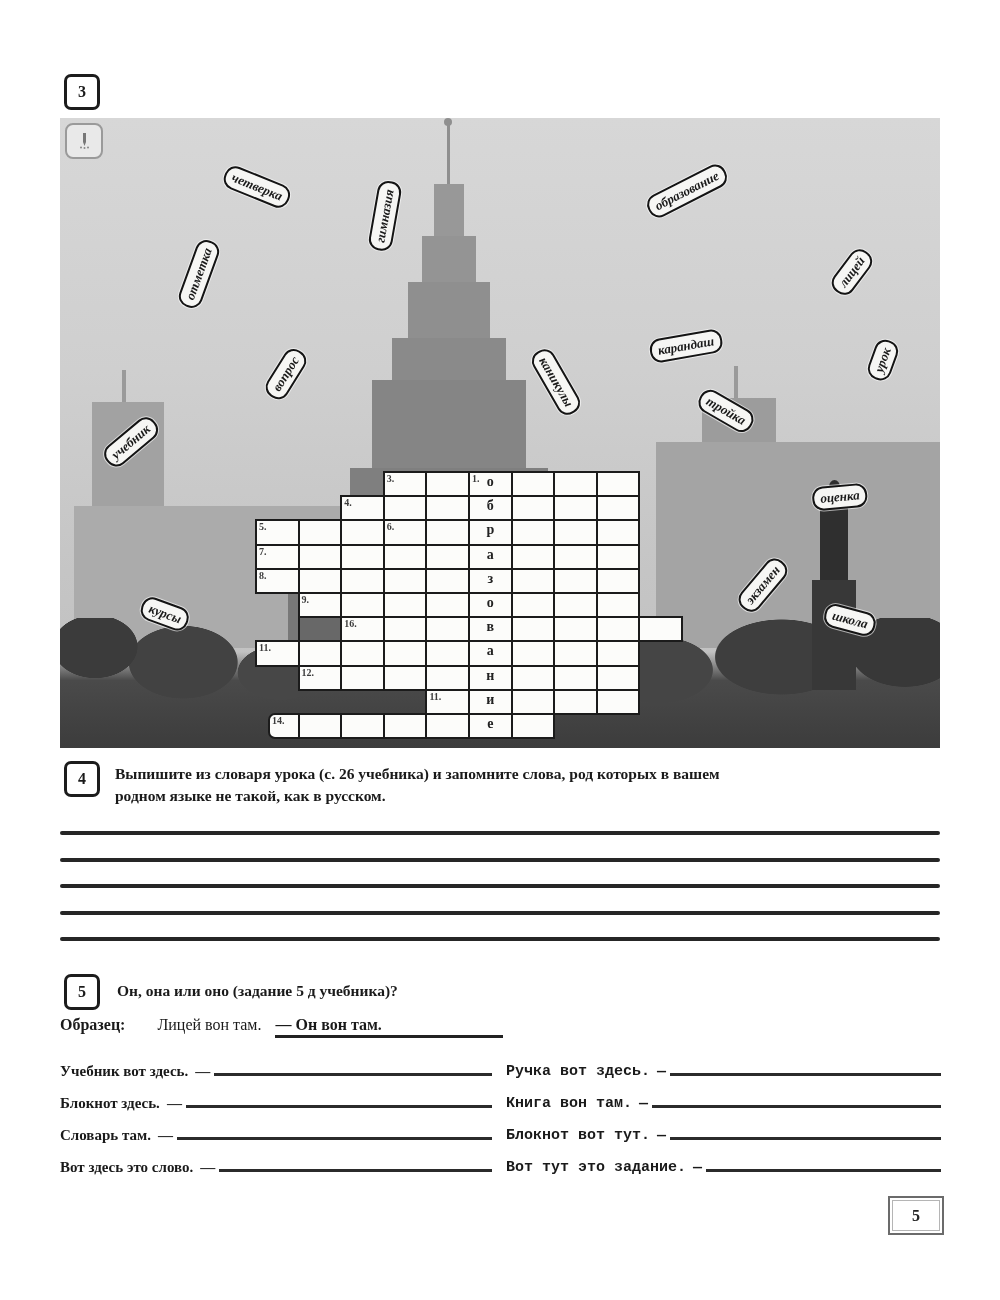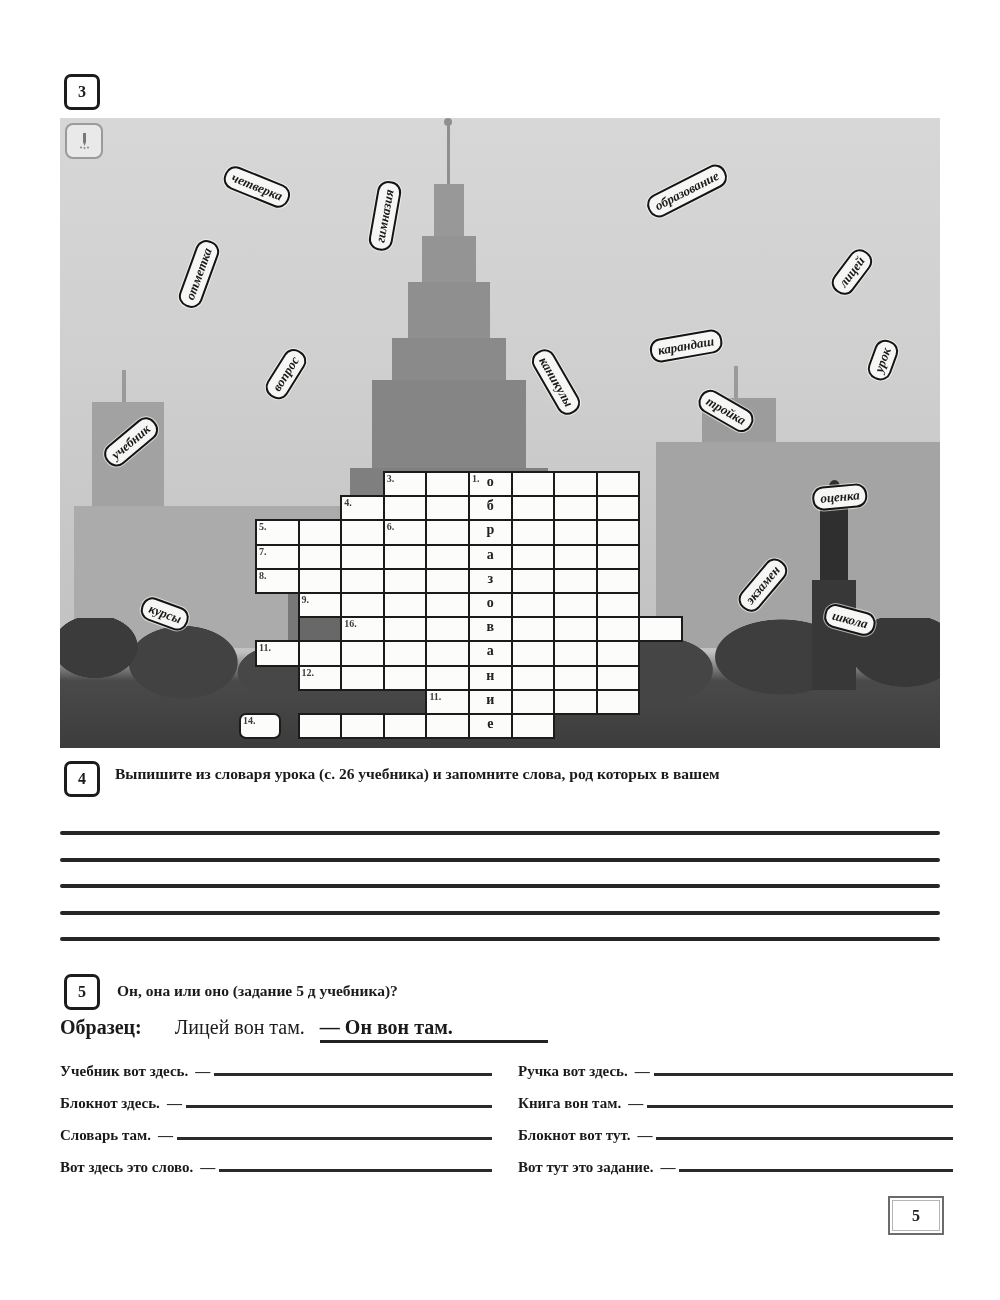--- a/index.html
+++ b/index.html
@@ -44,27 +44,27 @@
   .cw-letter{position:absolute;left:0;right:0;top:1px;text-align:center;font-weight:bold;font-size:14px;color:#222;}
 
   
   .rule{position:absolute;left:60px;width:880px;height:4px;background:#262626;border-radius:2px;}
 
   
   .s4-text{position:absolute;left:115px;top:763px;width:830px;font-weight:bold;font-size:15.5px;line-height:22px;}
   .s4-text span{display:block;}
 
   
-  .example-row{position:absolute;left:60px;top:1016px;width:880px;font-size:20px;}
+  .example-row{position:absolute;left:60px;top:1016px;width:880px;font-size:16px;}
   .ex-label{font-weight:bold;margin-right:28px;}
   .ex-prompt{margin-right:10px;}
   .ex-answer{display:inline-block;font-weight:bold;border-bottom:3px solid #222;min-width:228px;padding-bottom:1px;}
   .s5-col{position:absolute;top:1048px;display:flex;flex-direction:column;}
   .s5-col.left{left:60px;width:432px;}
-  .s5-col.right{left:518px;width:435px;}
+  .s5-col.right{left:506px;width:435px;font-family:Liberation Mono, monospace;}
   .s5-item{display:flex;align-items:flex-end;height:32px;font-weight:bold;font-size:15px;white-space:nowrap;}
   .s5-dash{margin:0 4px 0 7px;}
   .s5-line{flex:1;border-bottom:3px solid #2b2b2b;margin-bottom:4px;}
 
   
   .page-num{position:absolute;left:888px;top:1196px;width:52px;height:35px;border:2px solid #6b6b6b;
             box-shadow:inset 0 0 0 2px #ffffff, inset 0 0 0 3px #b5b5b5;
             display:flex;align-items:center;justify-content:center;font-weight:bold;font-size:16px;color:#222;}
 </style>
 </head>
@@ -246,38 +246,39 @@
       <div class="cw-cell" style="left: 595.8px; top: 664.6px; width: 44.6px; height: 26.2px;"></div>
       <div class="cw-cell" style="left: 425.4px; top: 688.8px; width: 44.6px; height: 26.2px;">
         <span class="cw-label">11.</span>
       </div>
       <div class="cw-cell" style="left: 468px; top: 688.8px; width: 44.6px; height: 26.2px;">
         <span class="cw-letter">и</span>
       </div>
       <div class="cw-cell" style="left: 510.6px; top: 688.8px; width: 44.6px; height: 26.2px;"></div>
       <div class="cw-cell" style="left: 553.2px; top: 688.8px; width: 44.6px; height: 26.2px;"></div>
       <div class="cw-cell" style="left: 595.8px; top: 688.8px; width: 44.6px; height: 26.2px;"></div>
-      <div class="cw-cell" style="left: 239px; top: 713px; width: 42px; height: 26.2px; border-radius: 7px;">
+      <div class="cw-cell" style="left: 268px; top: 713px; width: 42px; height: 26.2px; border-radius: 7px;">
         <span class="cw-label">14.</span>
       </div>
       <div class="cw-cell" style="left: 297.6px; top: 713px; width: 44.6px; height: 26.2px;"></div>
       <div class="cw-cell" style="left: 340.2px; top: 713px; width: 44.6px; height: 26.2px;"></div>
       <div class="cw-cell" style="left: 382.8px; top: 713px; width: 44.6px; height: 26.2px;"></div>
       <div class="cw-cell" style="left: 425.4px; top: 713px; width: 44.6px; height: 26.2px;"></div>
       <div class="cw-cell" style="left: 468px; top: 713px; width: 44.6px; height: 26.2px;">
         <span class="cw-letter">е</span>
       </div>
       <div class="cw-cell" style="left: 510.6px; top: 713px; width: 44.6px; height: 26.2px;"></div>
     </div>
 
   <div class="task-box" style="left:64px;top:761px;">
     <span>4</span>
   </div>
   <div class="s4-text" id="s4-text">
       <span>Выпишите из словаря урока (с. 26 учебника) и запомните слова,  род которых в вашем</span>
+      <span>родном языке не такой, как в русском.</span>
     </div>
   <div id="rules-layer">
       <div class="rule" style="top: 831px;"></div>
       <div class="rule" style="top: 857.6px;"></div>
       <div class="rule" style="top: 884.2px;"></div>
       <div class="rule" style="top: 910.8px;"></div>
       <div class="rule" style="top: 937.4px;"></div>
     </div>
 
   <div class="task-box" style="left:64px;top:974px;">

